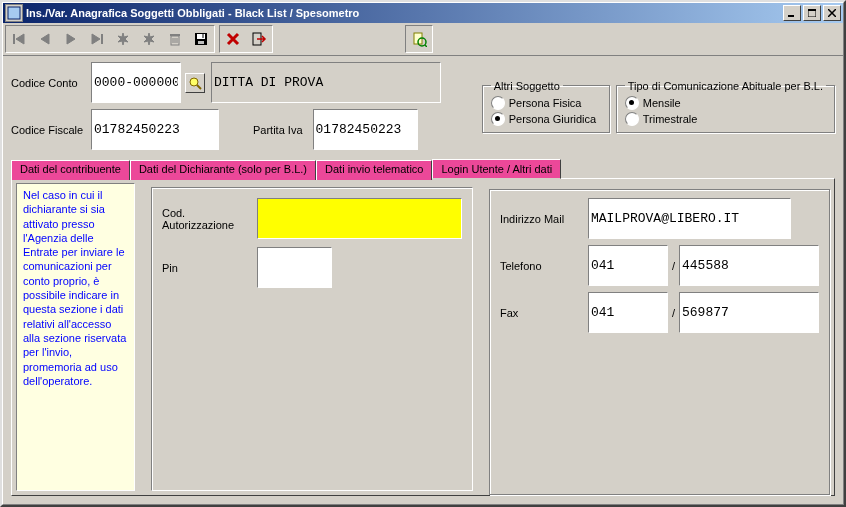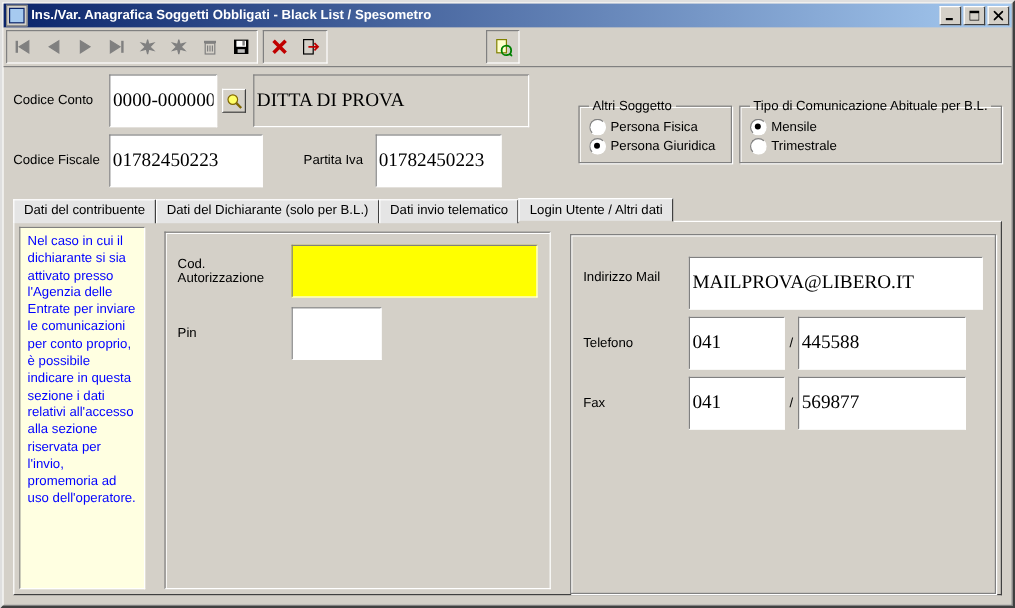--- a/index.html
+++ b/index.html
@@ -122,22 +122,22 @@
   }
   .field-row-inline {
     display: flex;
     align-items: center;
     gap: 4px;
   }
   label.static {
     color: #000;
   }
   input.text-field {
-    font-family: Liberation Serif, serif;
-    font-size: 16px;
+    font-family: Liberation Mono, monospace;
+    font-size: 13px;
     padding: 12px 2px;
     border: 1px solid;
     border-color: #808080 #ffffff #ffffff #808080;
     background: #fff;
     box-sizing: border-box;
   }
   input.readonly-field {
     background: #d4d0c8;
   }
   .lookup-btn {
@@ -187,21 +187,21 @@
   .tabs {
     margin-top: 8px;
   }
   .tab-strip {
     display: flex;
     position: relative;
     z-index: 2;
   }
   .tab {
     padding: 3px 8px;
-    background: #e5e5e5;
+    background: #ec4899;
     border: 1px solid;
     border-color: #ffffff #404040 #ffffff #ffffff;
     border-bottom: none;
     margin-right: 0;
     position: relative;
     top: 1px;
   }
   .tab:first-child {
     border-left-color: #ffffff;
   }
@@ -457,21 +457,21 @@
           </div>
           <div class="form-row">
             <label class="static">Pin</label>
             <input class="text-field" style="width: 75px;" value="">
           </div>
         </div>
 
         <fieldset class="fieldset-bottom">
           <div class="tel-row">
             <label class="static">Indirizzo Mail</label>
-            <input class="text-field" style="width: 245px; margin-top: 10px;" value="MAILPROVA@LIBERO.IT">
+            <input class="text-field" style="width: 203px;" value="MAILPROVA@LIBERO.IT">
           </div>
           <div class="tel-row">
             <label class="static">Telefono</label>
             <input class="text-field" style="width: 80px;" value="041">
             <span class="slash">/</span>
             <input class="text-field" style="width: 140px;" value="445588">
           </div>
           <div class="tel-row" style="margin-bottom:0">
             <label class="static">Fax</label>
             <input class="text-field" style="width: 80px;" value="041">

